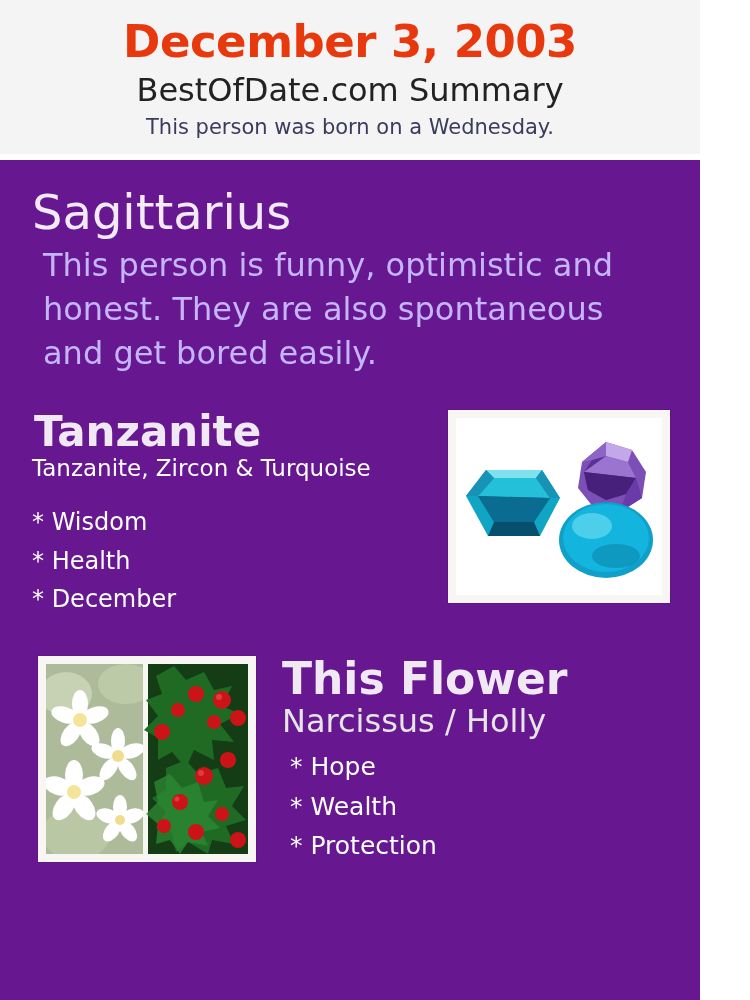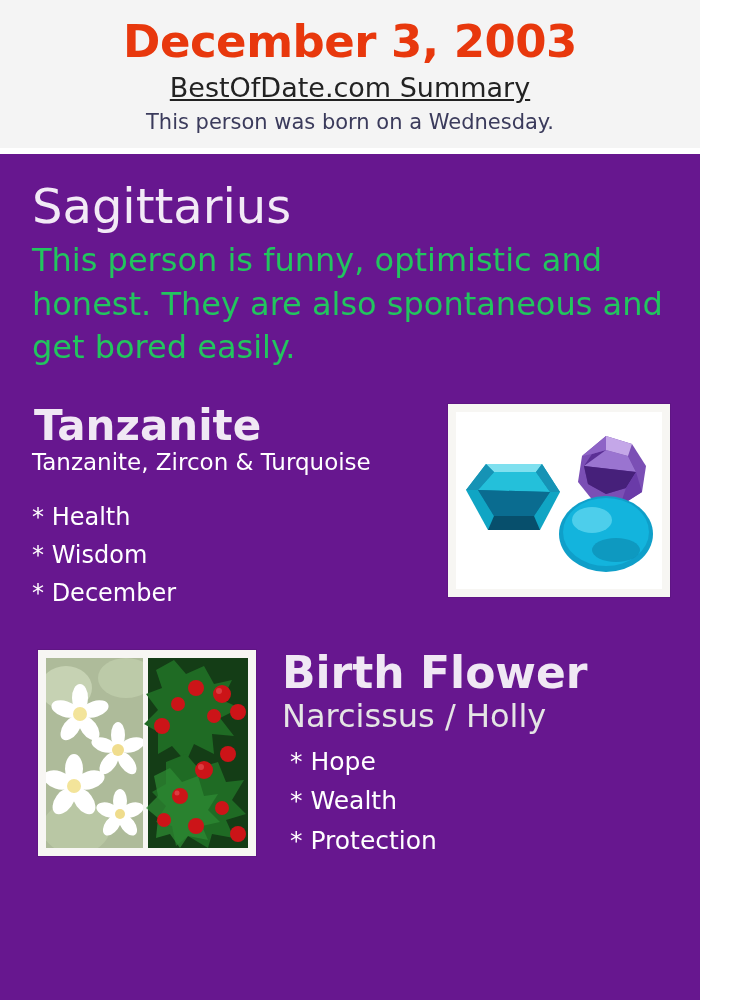--- a/index.html
+++ b/index.html
@@ -31,24 +31,23 @@
   }
   .header-date {
     color: #e8380d;
     font-size: 45px;
     font-weight: bold;
     line-height: 1.05;
     letter-spacing: -0.5px;
   }
   .header-sub {
     color: #222222;
-    font-size: 27px;
+    font-size: 32px;
     margin-top: 8px;
     line-height: 1.1;
-    text-decoration: underline;
   }
   .header-note {
     color: #3b3b5c;
     font-size: 21px;
     margin-top: 8px;
     line-height: 1.1;
     text-align: center;
   }
   .divider {
     height: 6px;
@@ -68,22 +67,22 @@
   .zodiac-title {
     font-size: 48px;
     font-weight: normal;
     color: #f2eaf6;
     line-height: 1.1;
     margin: 0 0 6px 2px;
   }
   .zodiac-desc {
     font-size: 32px;
     line-height: 1.37;
-    color: #22c55e;
-    margin: 0 0 10px 2px;
+    color: #c4b5fd;
+    margin: 0 0 10px 13px;
   }
 
   
   .stone-block {
     margin-top: 34px;
     position: relative;
     min-height: 220px;
   }
   .stone-text {
     width: 440px;
@@ -185,22 +184,22 @@
 
   <div class="body-main">
 
     <div class="zodiac-title">Sagittarius</div>
     <div class="zodiac-desc">This person is funny, optimistic and honest. They are also spontaneous and get bored easily.</div>
 
     <div class="stone-block">
       <div class="stone-text">
         <div class="section-title">Tanzanite</div>
         <div class="section-sub">Tanzanite, Zircon &amp; Turquoise</div>
+        <div class="bullet">* Wisdom</div>
         <div class="bullet">* Health</div>
-        <div class="bullet">* Wisdom</div>
         <div class="bullet">* December</div>
       </div>
 
       <div class="photo-frame stone-photo">
         <svg class="stone-canvas" viewBox="0 0 206 177" preserveAspectRatio="none">
           <rect x="0" y="0" width="206" height="177" fill="#ffffff"></rect>
 
           <g>
             <polygon points="10,78 30,52 86,52 104,80 84,118 32,118" fill="#10a5c4"></polygon>
             <polygon points="22,78 38,60 80,60 94,80 78,104 38,104" fill="#0c7fa3"></polygon>
@@ -309,21 +308,21 @@
           </g>
           <g fill="#e8585b" opacity="0.6">
             <circle cx="173" cy="33" r="3"></circle>
             <circle cx="155" cy="109" r="3"></circle>
             <circle cx="131" cy="135" r="2.5"></circle>
           </g>
         </svg>
       </div>
 
       <div class="flower-text">
-        <div class="flower-title">Birth Flower</div>
+        <div class="flower-title">This Flower</div>
         <div class="flower-sub">Narcissus / Holly</div>
         <div class="flower-bullet">* Hope</div>
         <div class="flower-bullet">* Wealth</div>
         <div class="flower-bullet">* Protection</div>
       </div>
     </div>
 
   </div>
 </div>
 

